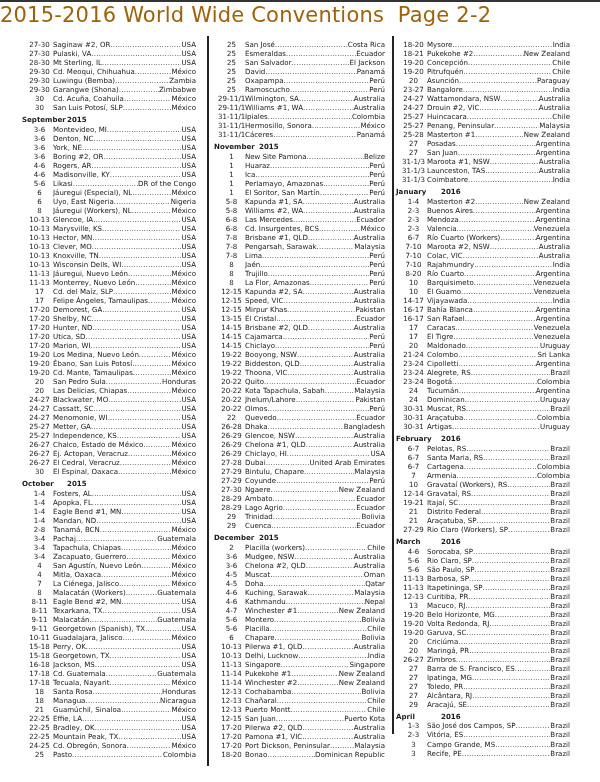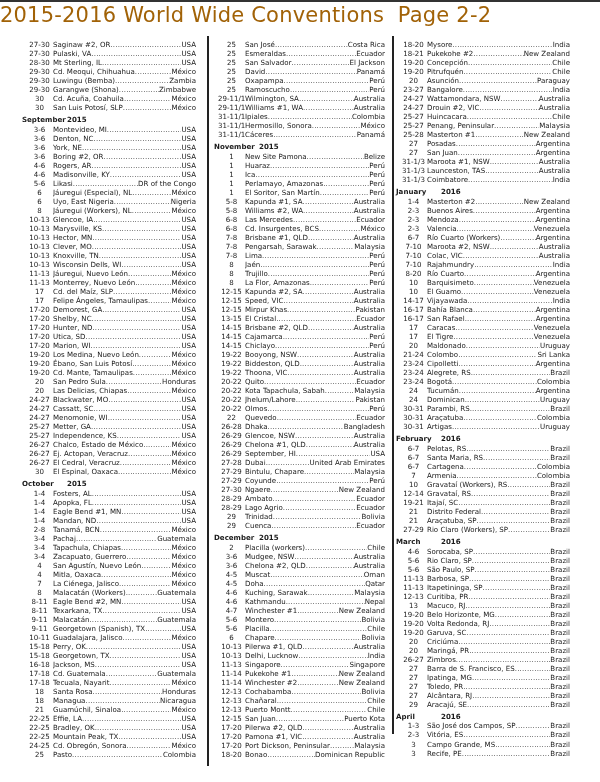--- a/index.html
+++ b/index.html
@@ -1010,21 +1010,21 @@
       <span class="date">26-29</span>
       <span class="place">
         <span class="name">Chelona #1, QLD</span>
         <span class="dots"></span>
       </span>
       <span class="country">Australia</span>
     </div>
     <div class="row">
       <span class="date">26-29</span>
       <span class="place">
-        <span class="name">September, HI</span>
+        <span class="name">Chiclayo, HI</span>
         <span class="dots"></span>
       </span>
       <span class="country">USA</span>
     </div>
     <div class="row">
       <span class="date">27-28</span>
       <span class="place">
         <span class="name">Dubai</span>
         <span class="dots"></span>
       </span>
@@ -1597,21 +1597,21 @@
       <span class="date">24</span>
       <span class="place">
         <span class="name">Dominican</span>
         <span class="dots"></span>
       </span>
       <span class="country">Uruguay</span>
     </div>
     <div class="row">
       <span class="date">30-31</span>
       <span class="place">
-        <span class="name">Parambi, RS</span>
+        <span class="name">Muscat, RS</span>
         <span class="dots"></span>
       </span>
       <span class="country">Brazil</span>
     </div>
     <div class="row">
       <span class="date">30-31</span>
       <span class="place">
         <span class="name">Araçatuba</span>
         <span class="dots"></span>
       </span>

